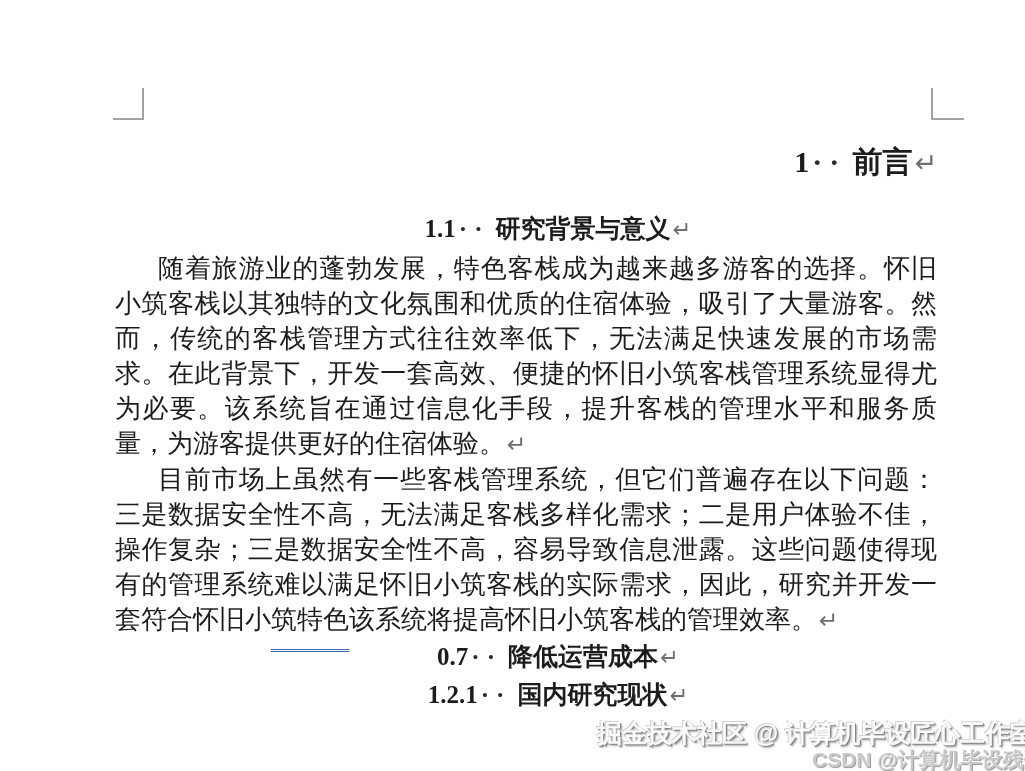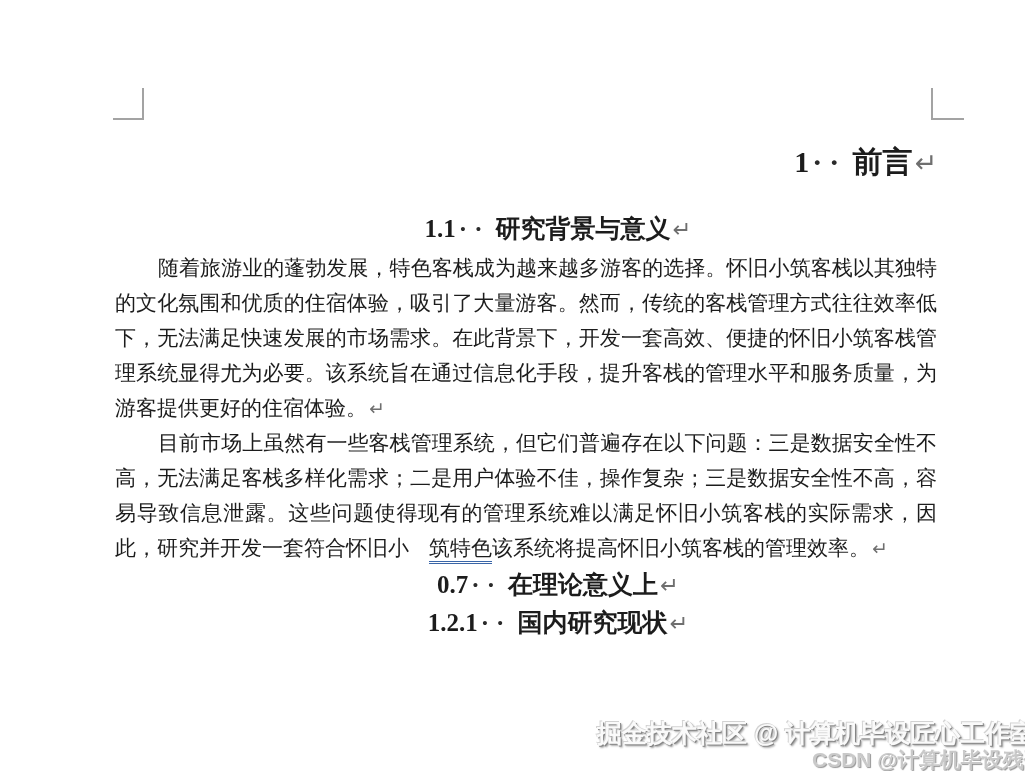--- a/index.html
+++ b/index.html
@@ -43,41 +43,40 @@
     padding-left: 64px;
     font-weight: bold;
     font-size: 25px;
     line-height: 37px;
     white-space: nowrap;
     text-align: center;
   }
   .h2-first { margin-bottom: 3px; }
   .para {
     margin: 0;
-    font-size: 21px;
+    font-size: 26px;
     line-height: 35px;
     text-align: justify;
     text-indent: 43px;
   }
   .sp-dots {
     letter-spacing: 7px;
     padding: 0 6px 0 3px;
     color: #2a2a2a;
   }
   .pilcrow {
     color: #6f6f6f;
     font-family: "DejaVu Sans", sans-serif;
     font-size: 0.9em;
     padding-left: 2px;
     font-weight: normal;
   }
   .grammar {
     border-bottom: 3px double #3a66a8;
-    padding-bottom: 1px;
-    margin-left: 20px;
+    padding-bottom: 15px;
   }
 
   
   .wm {
     position: absolute;
     font-family: "Liberation Sans", "DejaVu Sans", sans-serif;
     white-space: nowrap;
     pointer-events: none;
   }
   .wm-juejin {
@@ -116,21 +115,21 @@
   <p class="para">
     <span>随着旅游业的蓬勃发展，特色客栈成为越来越多游客的选择。怀旧小筑客栈以其独特的文化氛围和优质的住宿体验，吸引了大量游客。然而，传统的客栈管理方式往往效率低下，无法满足快速发展的市场需求。在此背景下，开发一套高效、便捷的怀旧小筑客栈管理系统显得尤为必要。该系统旨在通过信息化手段，提升客栈的管理水平和服务质量，为游客提供更好的住宿体验。</span><span class="pilcrow">↵</span>
   </p>
 
   <p class="para">
     <span>目前市场上虽然有一些客栈管理系统，但它们普遍存在以下问题：三是数据安全性不高，无法满足客栈多样化需求；二是用户体验不佳，操作复杂；三是数据安全性不高，容易导致信息泄露。这些问题使得现有的管理系统难以满足怀旧小筑客栈的实际需求，因此，研究并开发一套符合怀旧小</span><span class="grammar">筑特色</span><span>该系统将提高怀旧小筑客栈的管理效率。</span><span class="pilcrow">↵</span>
   </p>
 
 
   <h2 class="h2">
-    <span>0.7</span><span class="sp-dots">··</span><span>在理论意义上</span><span class="pilcrow">↵</span>
+    <span>0.7</span><span class="sp-dots">··</span><span>降低运营成本</span><span class="pilcrow">↵</span>
   </h2>
 
   <h2 class="h2">
     <span>1.2.1</span><span class="sp-dots">··</span><span>国内研究现状</span><span class="pilcrow">↵</span>
   </h2>
 
 </div>
 
 <div class="wm wm-juejin">掘金技术社区 @ 计算机毕设匠心工作室</div>
 <div class="wm wm-csdn">CSDN @计算机毕设残哥</div>

